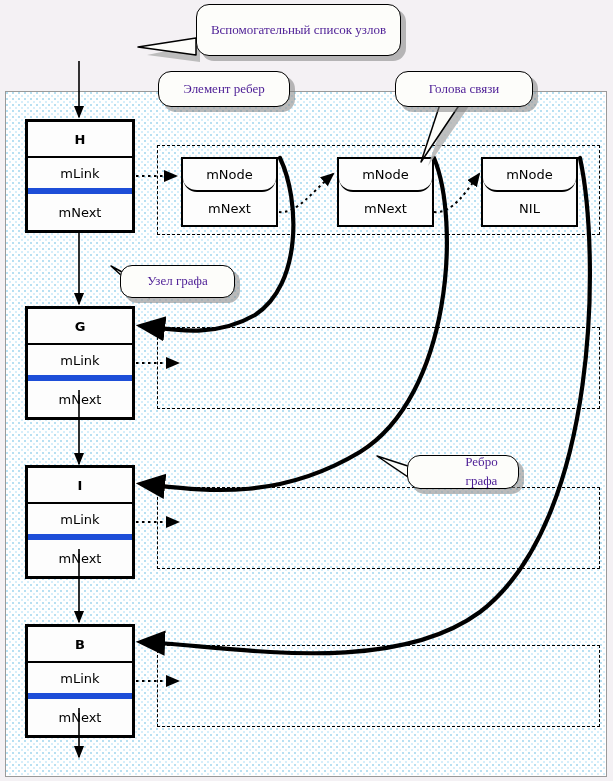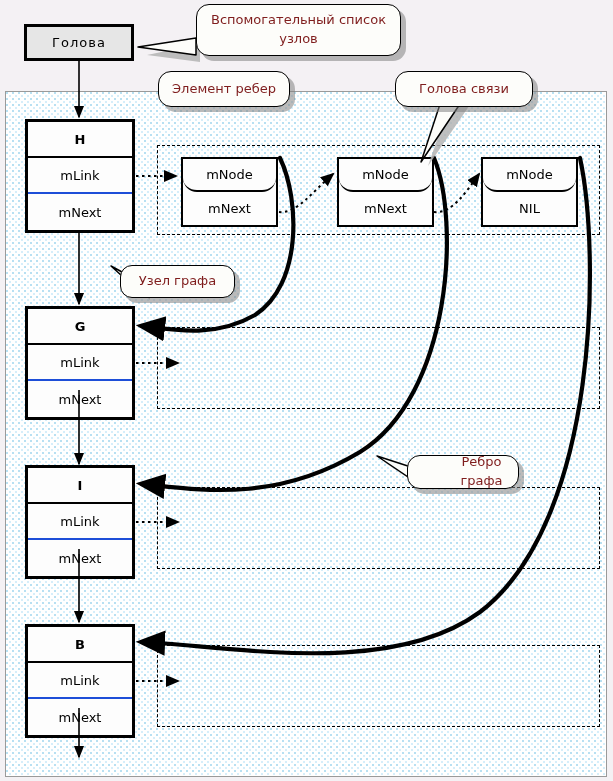--- a/index.html
+++ b/index.html
@@ -39,21 +39,21 @@
   .node-box{
     position:absolute;width:110px;
     background:#fdfdfd;border:3px solid #000;box-sizing:border-box;
   }
   .node-box .cell{
     height:36px;box-sizing:border-box;
     display:flex;align-items:center;justify-content:center;
     font-size:13px;color:#000;
   }
   .node-box .cell.hdr{font-weight:bold;font-size:13px;border-bottom:2px solid #000;}
-  .node-box .cell.mid{border-bottom:2px solid #1d4ed8;}
+  .node-box .cell.mid{border-bottom:6px solid #1d4ed8;}
 
   
   .edge-box{
     position:absolute;width:97px;
     background:#fdfdfd;border:2px solid #000;box-sizing:border-box;
     z-index:6;
   }
   .edge-box .cell{
     height:33px;box-sizing:border-box;
     display:flex;align-items:center;justify-content:center;
@@ -71,25 +71,26 @@
 
   
   .callout{
     position:absolute;
     background:#fdfdfa;
     border:1.5px solid #000;
     border-radius:13px;
     box-sizing:border-box;
     display:flex;align-items:center;justify-content:center;
     text-align:center;
-    font-size:13px;color:#7f1d1d;
+    font-size:13px;color:#4c1d95;
     line-height:1.45;
     padding:4px 10px;
     box-shadow:5px 5px 0 rgba(130,130,130,0.55);
     z-index:20;
+    font-family:Liberation Serif, serif;
   }
 
   svg.overlay{position:absolute;left:0;top:0;width:613px;height:781px;overflow:visible;}
   svg.overlay.behind{z-index:3;}
   svg.overlay.front{z-index:15;}
 </style>
 </head>
 <body>
 
 <div id="stage">
@@ -178,21 +179,20 @@
   <div class="edge-box" style="left:337px;top:157px;">
     <div class="cell top">mNode</div>
     <div class="cell">mNext</div>
   </div>
 
   <div class="edge-box" style="left:481px;top:157px;">
     <div class="cell top">mNode</div>
     <div class="cell">NIL</div>
   </div>
 
-  <div class="head-box">Голова</div>
 
   <svg class="overlay front" viewBox="0 0 613 781">
 
     <g fill="#b4b4b4" stroke="none" opacity="0.85">
       <path d="M147,55 L200,44 L200,62 z"></path>
       <path d="M209,106 L232,78 L253,78 z"></path>
       <path d="M428,166 L452,96 L476,96 z"></path>
       <path d="M120,272 L150,290 L150,300 z"></path>
       <path d="M384,462 L420,474 L420,486 z"></path>
     </g>

